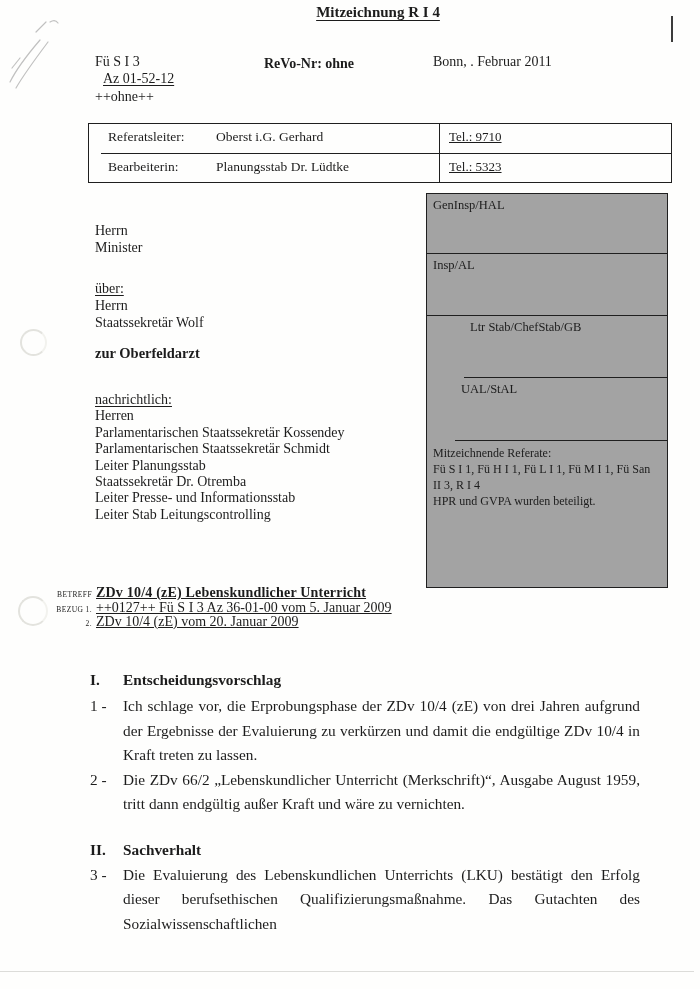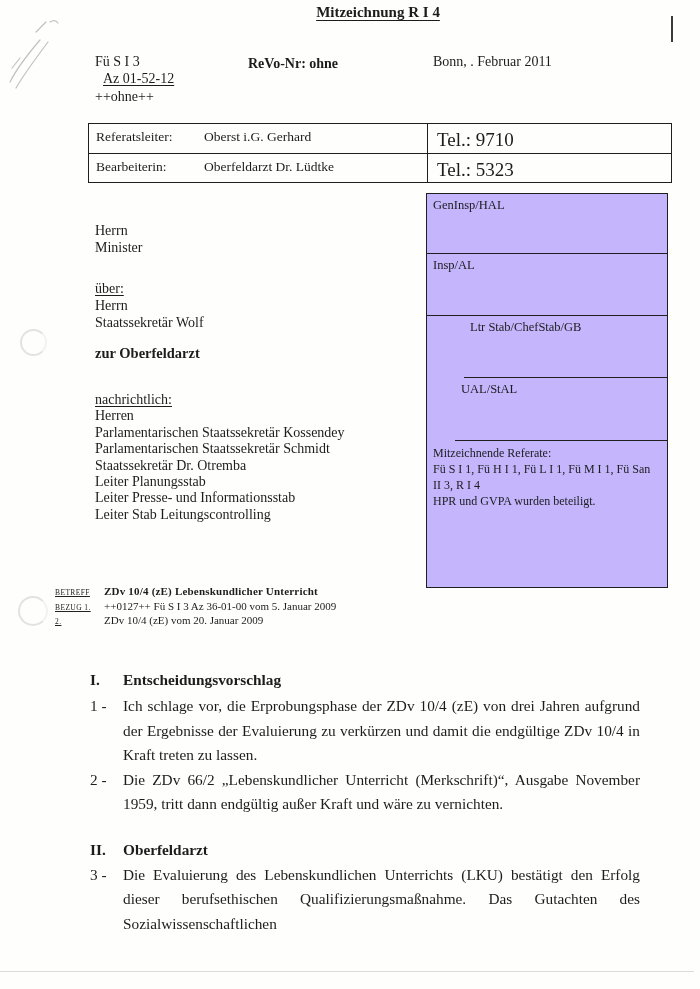--- a/index.html
+++ b/index.html
@@ -19,50 +19,50 @@
   .hole.h2 { left:18px; top:596px; width:26px; height:26px; border-right-color:#f2f2ee; }
   .corner-mark { position:absolute; left:671px; top:16px; width:2px; height:26px; background:#3c3c3c; }
   .scan-line { position:absolute; left:0; top:971px; width:694px; height:1px; background:#dcdcd9; }
 
   
   .doc-title { position:absolute; top:4px; left:378px; transform:translateX(-50%);
     font-weight:bold; font-size:15px; text-decoration:underline; text-underline-offset:3px; white-space:nowrap; }
   .hdr-unit { left:95px; top:54px; font-size:14px; }
   .hdr-az   { left:103px; top:71px; font-size:14px; }
   .hdr-ohne { left:95px; top:89px; font-size:14px;text-align:right; }
-  .hdr-revo { left:248px; top:56px; font-size:14px; font-weight:bold; }
+  .hdr-revo { left:264px; top:56px; font-size:14px; font-weight:bold; }
   .hdr-date { left:433px; top:54px; font-size:14px; }
 
   
   .contacts { position:absolute; left:88px; top:123px; width:584px; border:1.5px solid #1f1f1f; box-sizing:border-box; background:#fefefd; }
-  .contacts-row { display:flex; height:29px; box-sizing:border-box; }
+  .contacts-row { display:flex; height:29px; box-sizing:border-box;margin-left:12px; }
   .contacts-row.r2 { border-top:1.5px solid #1f1f1f; }
   .c-left { width:339px; border-right:1.5px solid #1f1f1f; position:relative; box-sizing:border-box; }
   .c-role { position:absolute; left:7px; top:5px; font-size:13.5px; }
   .c-name { position:absolute; left:115px; top:5px; font-size:13.5px; }
-  .c-tel  { padding:5px 0 0 9px; font-size:19px; }
+  .c-tel  { padding:5px 0 0 9px; font-size:13px;text-decoration:underline; }
 
   
   .routing { position:absolute; left:426px; top:193px; width:242px; height:395px;
-    border:1.5px solid #1f1f1f; box-sizing:border-box; display:flex; flex-direction:column; background:#c4b5fd; }
+    border:1.5px solid #1f1f1f; box-sizing:border-box; display:flex; flex-direction:column; background:#a3a3a3; }
   .r-cell { box-sizing:border-box; border-bottom:1.5px solid #1f1f1f; padding:4px 6px; font-size:12.5px; }
   .r-cell.c1 { height:60px; } .r-cell.c2 { height:62px; } .r-cell.c3 { height:62px;margin-left:37px; } .r-cell.c4 { height:63px;margin-left:28px; }
   .r-last { flex:1; padding:4px 6px; font-size:12px; line-height:16px; }
 
   
   .addr { position:absolute; left:95px; top:222px; font-size:14px; line-height:17px; }
   .addr .sp18 { height:24px; } .addr .sp14 { height:14px; }
   .addr .purpose { font-size:14.5px; }
   .cc { position:absolute; left:95px; top:392px; font-size:14px; line-height:16.4px; }
 
   
   .subject { position:absolute; left:55px; top:585px; }
   .s-row { display:flex; align-items:baseline; height:14.5px; }
-  .s-label { width:37px; text-align:left; font-size:7.5px; letter-spacing:.4px; color:#222; flex:none;text-decoration:underline; }
-  .s-text { margin-left:12px; font-size:11px; white-space:nowrap; }
+  .s-label { width:37px; text-align:right; font-size:7.5px; letter-spacing:.4px; color:#222; flex:none; }
+  .s-text { margin-left:4px; font-size:14px; white-space:nowrap;text-decoration:underline; }
   .s-text.b { letter-spacing:.2px; }
 
   
   .body { position:absolute; left:90px; top:668px; width:550px; font-size:15.3px; }
   .sec-h { position:relative; padding-left:33px; line-height:24px; font-weight:bold; }
   .sec-h .num { position:absolute; left:0; top:0; }
   .item { position:relative; padding-left:33px; line-height:24.5px; text-align:justify; }
   .item .num { position:absolute; left:0; top:0; }
   #item1 { margin-top:2px; } #item2 { margin-top:0; } #sec2 { margin-top:21px; } #item3 { margin-top:1px; }
 </style>
@@ -95,21 +95,21 @@
     <div class="contacts-row">
       <div class="c-left">
         <span class="c-role">Referatsleiter:</span>
         <span class="c-name">Oberst i.G. Gerhard</span>
       </div>
       <div class="c-tel">Tel.: 9710</div>
     </div>
     <div class="contacts-row r2">
       <div class="c-left">
         <span class="c-role">Bearbeiterin:</span>
-        <span class="c-name">Oberfeldarzt Dr. Lüdtke</span>
+        <span class="c-name">Planungsstab Dr. Lüdtke</span>
       </div>
       <div class="c-tel">Tel.: 5323</div>
     </div>
   </div>
 
   <div class="routing">
     <div class="r-cell c1">GenInsp/HAL</div>
     <div class="r-cell c2">Insp/AL</div>
     <div class="r-cell c3">Ltr Stab/ChefStab/GB</div>
     <div class="r-cell c4">UAL/StAL</div>
@@ -129,22 +129,22 @@
     <div>Staatssekretär Wolf</div>
     <div class="sp14"></div>
     <div class="b purpose">zur Oberfeldarzt</div>
   </div>
 
   <div class="cc">
     <div class="u">nachrichtlich:</div>
     <div>Herren</div>
     <div>Parlamentarischen Staatssekretär Kossendey</div>
     <div>Parlamentarischen Staatssekretär Schmidt</div>
+    <div>Leiter Planungsstab</div>
     <div>Staatssekretär Dr. Otremba</div>
-    <div>Leiter Planungsstab</div>
     <div>Leiter Presse- und Informationsstab</div>
     <div>Leiter Stab Leitungscontrolling</div>
   </div>
 
   <div class="subject">
     <div class="s-row">
       <span class="s-label">BETREFF</span>
       <span class="s-text b">ZDv 10/4 (zE) Lebenskundlicher Unterricht</span>
     </div>
     <div class="s-row">
@@ -161,25 +161,25 @@
     <div class="sec-h" id="sec1">
       <span class="num">I.</span>
       <span>Entscheidungsvorschlag</span>
     </div>
     <div class="item" id="item1">
       <span class="num">1 -</span>
       <span>Ich schlage vor, die Erprobungsphase der ZDv 10/4 (zE) von drei Jahren aufgrund der Ergebnisse der Evaluierung zu verkürzen und damit die endgültige ZDv 10/4 in Kraft treten zu lassen.</span>
     </div>
     <div class="item" id="item2">
       <span class="num">2 -</span>
-      <span>Die ZDv 66/2 „Lebenskundlicher Unterricht (Merkschrift)“, Ausgabe November 1959, tritt dann endgültig außer Kraft und wäre zu vernichten.</span>
+      <span>Die ZDv 66/2 „Lebenskundlicher Unterricht (Merkschrift)“, Ausgabe August 1959, tritt dann endgültig außer Kraft und wäre zu vernichten.</span>
     </div>
     <div class="sec-h" id="sec2">
       <span class="num">II.</span>
-      <span>Oberfeldarzt</span>
+      <span>Sachverhalt</span>
     </div>
     <div class="item" id="item3">
       <span class="num">3 -</span>
       <span>Die Evaluierung des Lebenskundlichen Unterrichts (LKU) bestätigt den Erfolg dieser berufsethischen Qualifizierungsmaßnahme. Das Gutachten des Sozialwissenschaftlichen</span>
     </div>
   </div>
 
 </div>
 
 </body></html>

